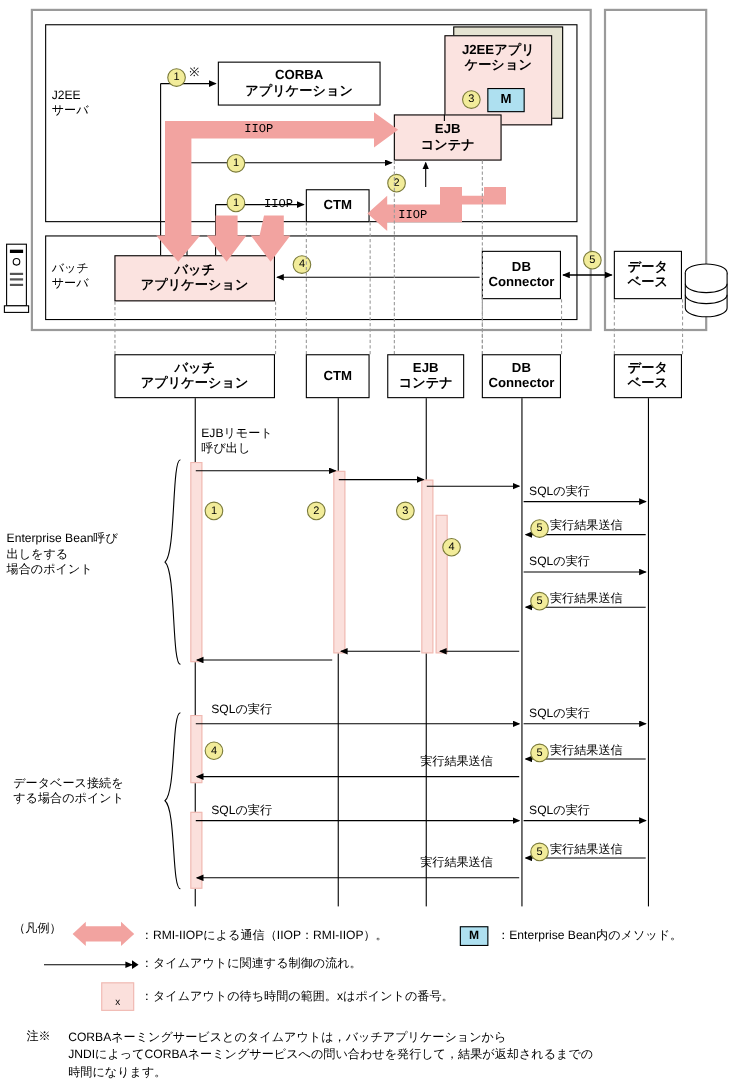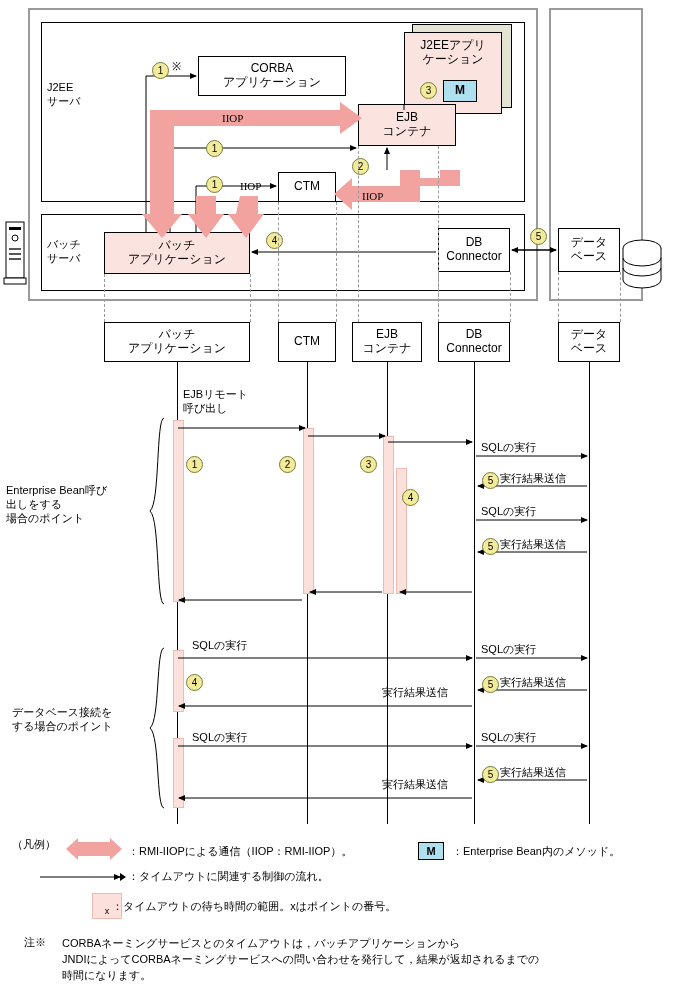--- a/index.html
+++ b/index.html
@@ -1,24 +1,24 @@
 <!DOCTYPE html>
 <html><head>
 <meta charset="utf-8">
 <style>
   html,body{margin:0;padding:0;background:#ffffff;}
   body{width:679px;height:988px;position:relative;font-family:"Liberation Sans",sans-serif;color:#000;}
   .abs{position:absolute;}
   .box{position:absolute;box-sizing:border-box;border:1px solid #000;background:#fff;
-       display:flex;align-items:center;justify-content:center;text-align:center;line-height:1.15;}
+       display:flex;align-items:center;justify-content:center;text-align:center;line-height:1.15;font-weight:bold;}
   .pink{background:#fbe3e0;}
   .gray-outer{position:absolute;box-sizing:border-box;border:2px solid #9a9a9a;background:#fff;}
   .thin{position:absolute;box-sizing:border-box;border:1px solid #000;background:#fff;}
   .lbl{position:absolute;font-size:11px;line-height:1.25;white-space:pre;}
-  .mono{font-family:Liberation Serif, serif;}
+  .mono{font-family:Liberation Mono, monospace;}
   .num{position:absolute;width:15px;height:15px;border-radius:50%;background:#f2ec9a;border:1px solid #7a7a3a;
        font-size:10px;display:flex;align-items:center;justify-content:center;color:#000;font-family:"Liberation Sans",sans-serif;}
   .dash{position:absolute;width:0;border-left:1px dashed #9a9a9a;}
   .lifeline{position:absolute;width:1px;background:#000;}
   .act{position:absolute;background:#fbe0dc;border:1px solid #f0b9b2;width:9px;}
   svg{overflow:visible;}
   .sub{font-size:10px;}
 </style>
 </head>
 <body>
@@ -274,18 +274,18 @@
 
 <svg class="abs" style="left:40px;top:872px;" width="86" height="10">
   <path d="M0,5 L80,5" stroke="#000" fill="none" marker-end="url(#sa)"></path>
   <path d="M80,1 L86,5 L80,9 Z" fill="#000"></path>
 </svg>
 <div class="lbl" style="left:128px;top:870px;">：タイムアウトに関連する制御の流れ。</div>
 
 <div class="abs" style="left:92px;top:893px;width:28px;height:24px;background:#fbe0dc;border:1px solid #f0b9b2;display:flex;align-items:flex-end;justify-content:center;">
   <span class="sub" style="font-size:9px;padding-bottom:2px;">x</span>
 </div>
-<div class="lbl" style="left:112px;top:900px;">：タイムアウトの待ち時間の範囲。xはポイントの番号。</div>
+<div class="lbl" style="left:128px;top:900px;">：タイムアウトの待ち時間の範囲。xはポイントの番号。</div>
 
 <div class="lbl" style="left:24px;top:936px;">注※</div>
 <div class="lbl" style="left:62px;top:936px;line-height:1.45;">CORBAネーミングサービスとのタイムアウトは，バッチアプリケーションから
 JNDIによってCORBAネーミングサービスへの問い合わせを発行して，結果が返却されるまでの
 時間になります。</div>
 
 </body></html>

